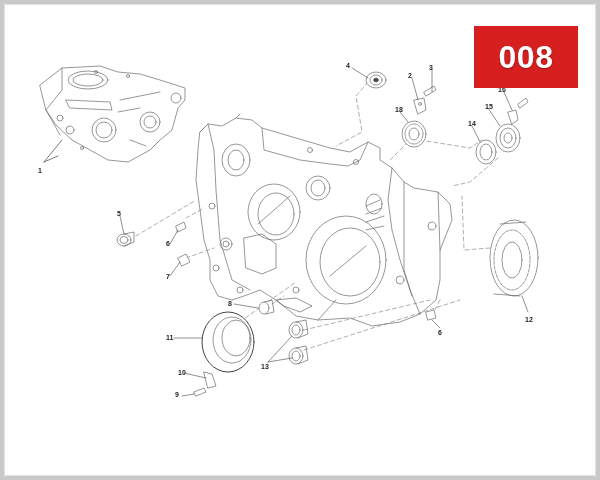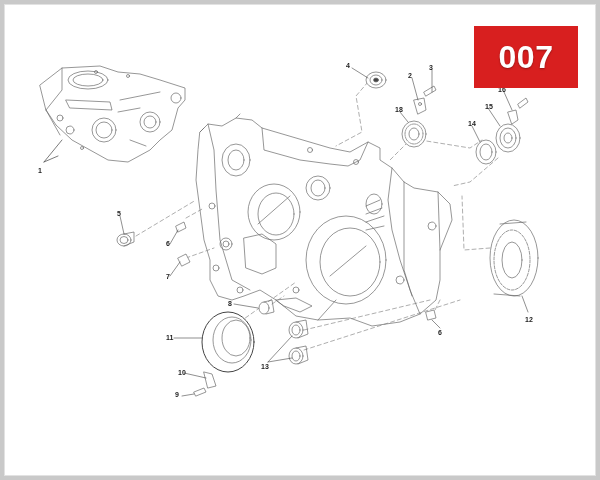--- a/index.html
+++ b/index.html
@@ -209,13 +209,13 @@
 <span class="label" style="left:175px;top:391px">9</span>
 <span class="label" style="left:178px;top:369px">10</span>
 <span class="label" style="left:166px;top:334px">11</span>
 <span class="label" style="left:525px;top:316px">12</span>
 <span class="label" style="left:261px;top:363px">13</span>
 <span class="label" style="left:468px;top:120px">14</span>
 <span class="label" style="left:485px;top:103px">15</span>
 <span class="label" style="left:498px;top:86px">16</span>
 <span class="label" style="left:395px;top:106px">18</span>
 
-<div class="badge">007</div>
+<div class="badge">008</div>
 
 </body></html>

